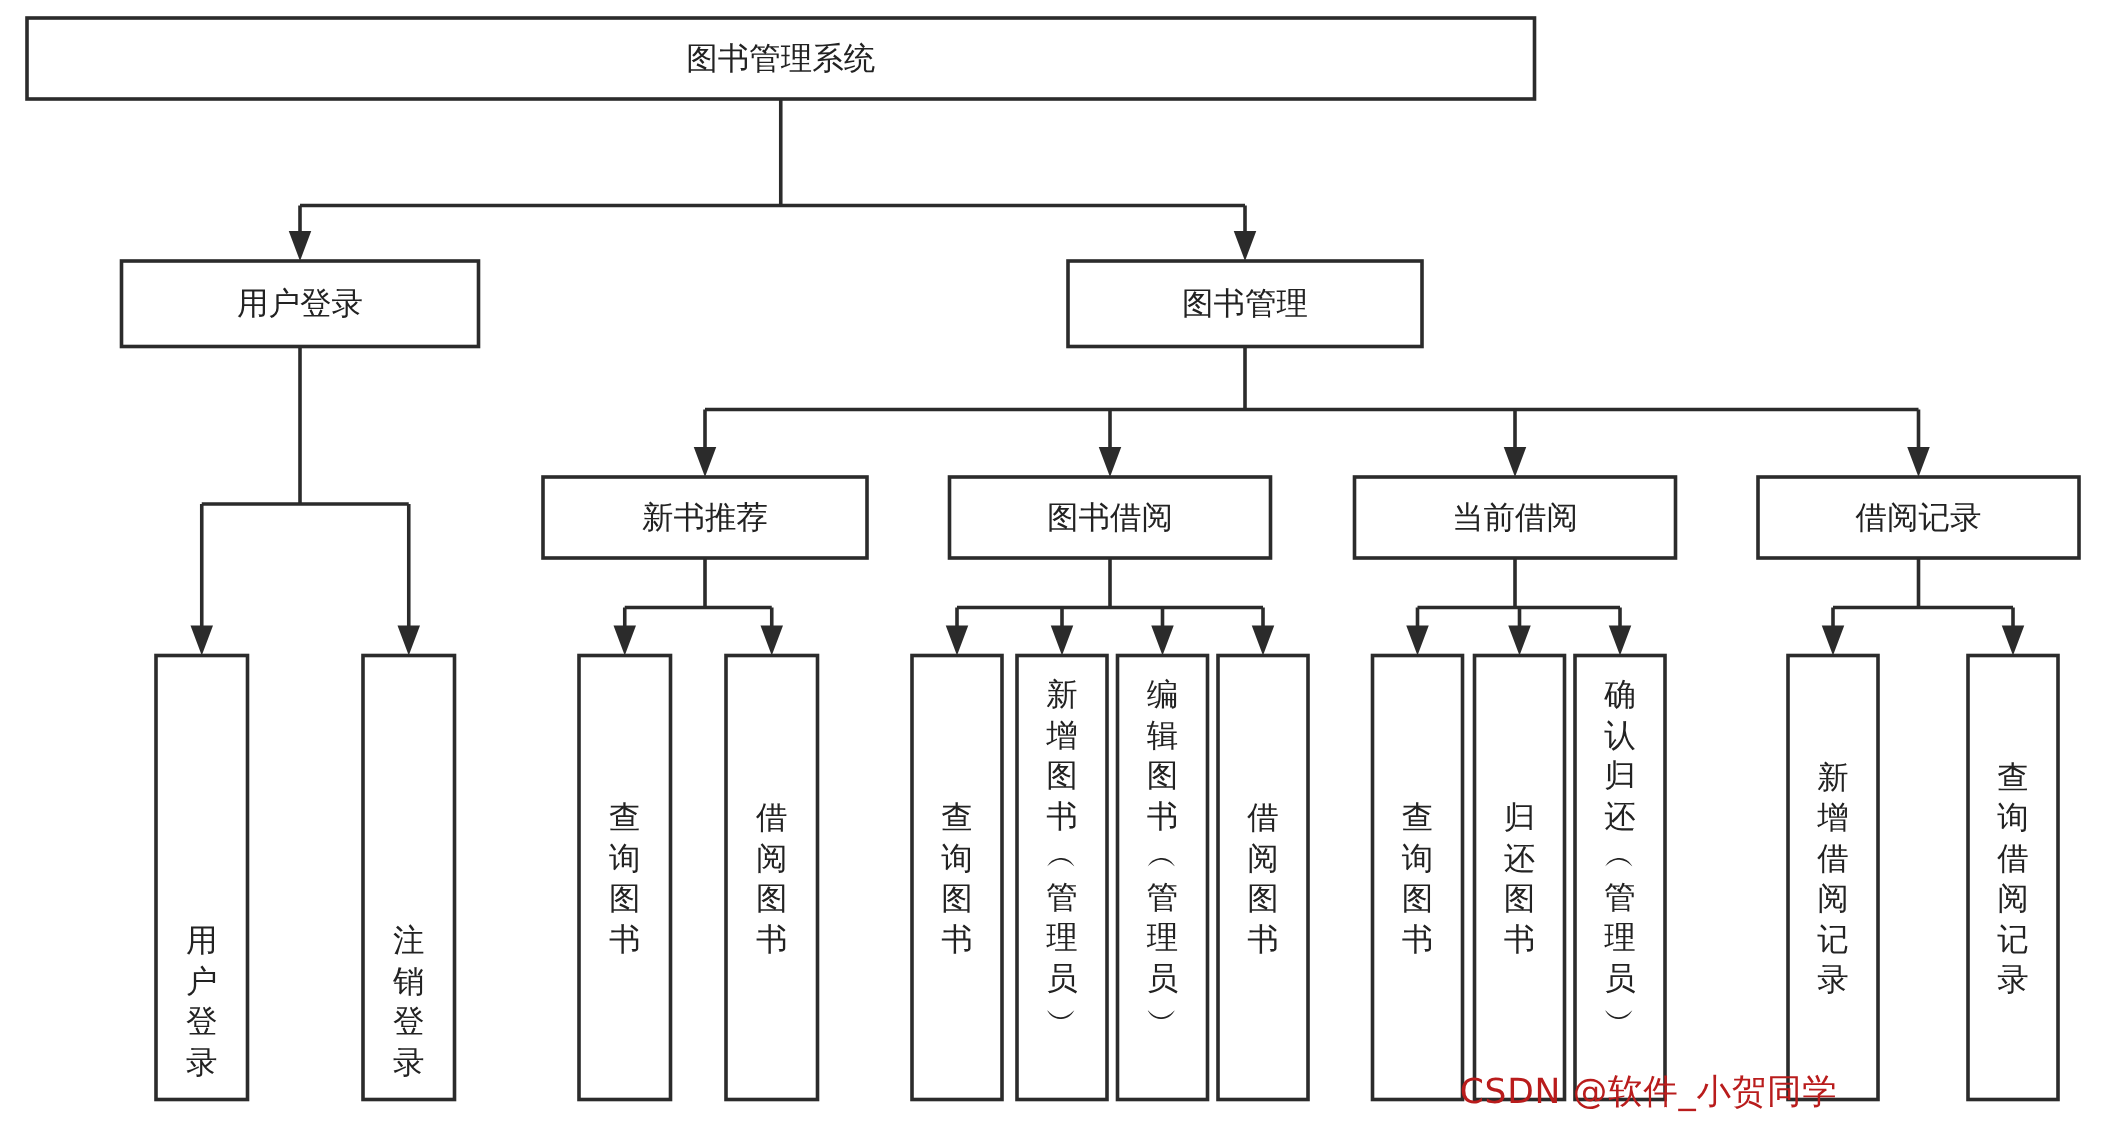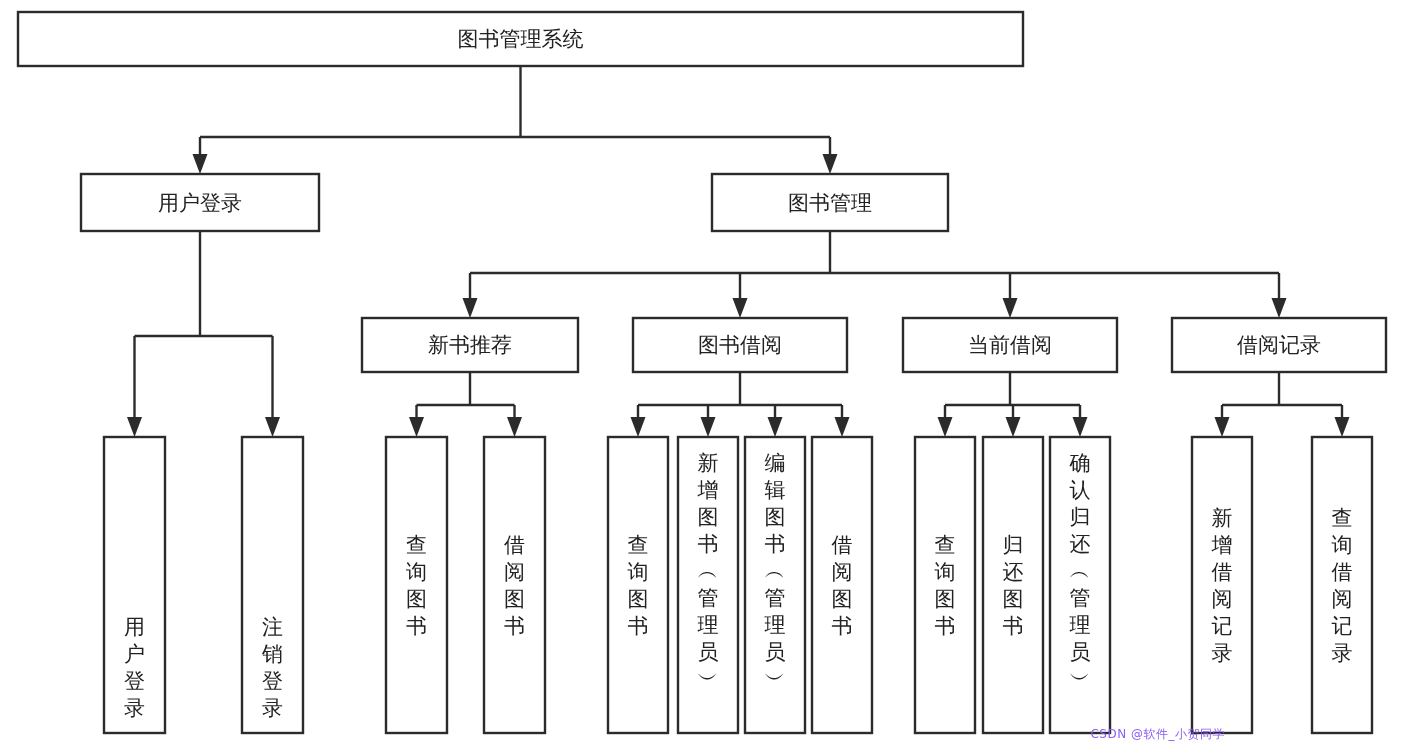--- a/index.html
+++ b/index.html
@@ -54,22 +54,22 @@
     fill: #222222;
     font-family: "DejaVu Sans", "Liberation Sans", sans-serif;
     font-size: 21px;
     text-anchor: middle;
   }
   .watermark-text {
     position: absolute;
     right: 10px;
     bottom: 4px;
     font-family: "DejaVu Sans", "Liberation Sans", sans-serif;
-    font-size: 12px;
-    color: #8b5cf6;
+    font-size: 23px;
+    color: #b91c1c;
     white-space: nowrap;
     letter-spacing: 0.5px;
     user-select: none;
   }
 </style>
 </head>
 <body>
 
 <div id="diagram-root">
   <svg id="flowchart" viewBox="0 0 1405 747">

